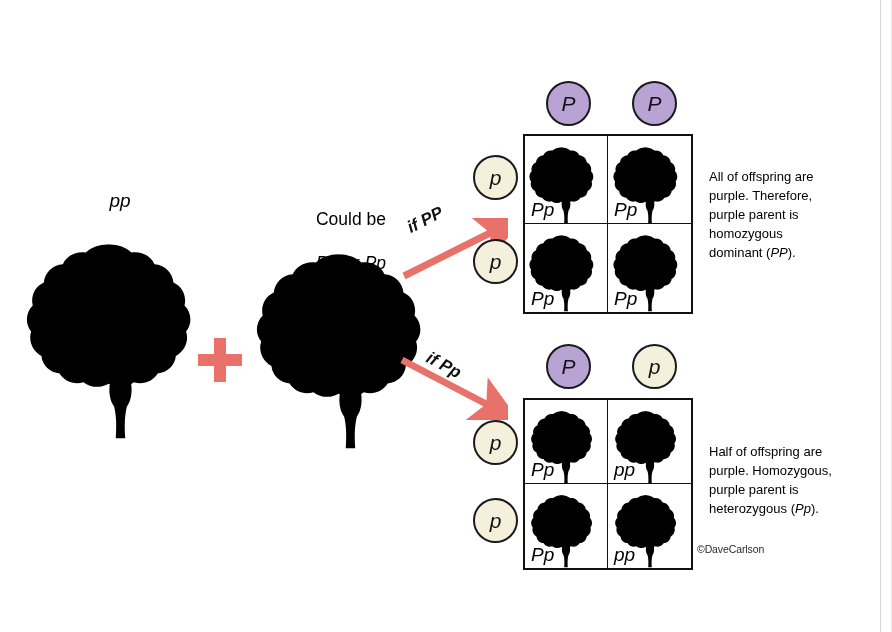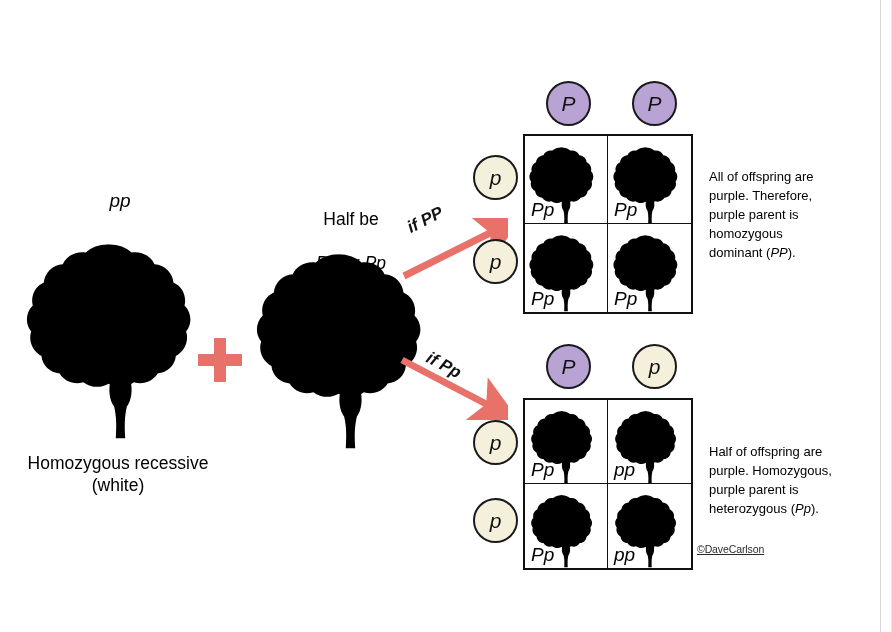--- a/index.html
+++ b/index.html
@@ -197,33 +197,31 @@
   </div>
 
   <div class="abs" style="left:18px; top:228px; width:205px; height:215px;">
     <svg viewBox="0 0 200 272" width="205" height="215" preserveAspectRatio="xMidYMid meet">
       <g class="white-flower">
         <use href="#peaflower"></use>
       </g>
     </svg>
   </div>
 
-  <div class="abs caption" style="left:0px; top:452px; width:236px;">Homozygous recessive
-(white)</div>
 
   <div class="abs" style="left:196px; top:336px;">
     <svg width="48" height="48" viewBox="0 0 48 48">
       <rect x="18" y="2" width="12" height="44" fill="#e8716a"></rect>
       <rect x="2" y="18" width="44" height="12" fill="#e8716a"></rect>
     </svg>
   </div>
 
   <div class="abs" style="left:236px; top:186px; width:230px;">
     <div class="caption" style="font-size:17.5px;line-height:22px;">
-      <span>Half be</span><br>
+      <span>Could be</span><br>
       <i>PP</i><span> or </span><i>Pp</i>
     </div>
   </div>
 
   <div class="abs" style="left:248px; top:238px; width:205px; height:215px;">
     <svg viewBox="0 0 200 272" width="205" height="215" preserveAspectRatio="xMidYMid meet">
       <g class="purple-flower">
         <use href="#peaflower"></use>
       </g>
     </svg>
@@ -370,20 +368,20 @@
       </div>
       <span class="cell-label">pp</span>
     </div>
   </div>
 
   <div class="abs explain" style="left:709px; top:442px; width:175px;"><span>Half of offspring are
 purple. Homozygous,
 purple parent is
 heterozygous (</span><i>Pp</i><span>).</span></div>
 
-  <div class="abs copyright" style="left:697px; top:543px;text-decoration:underline;">©DaveCarlson</div>
+  <div class="abs copyright" style="left:697px; top:543px;">©DaveCarlson</div>
 
   <div class="frame-right"></div>
   <div class="frame-far"></div>
 </div>
 
 <style>
 </style>
 
 </body></html>

